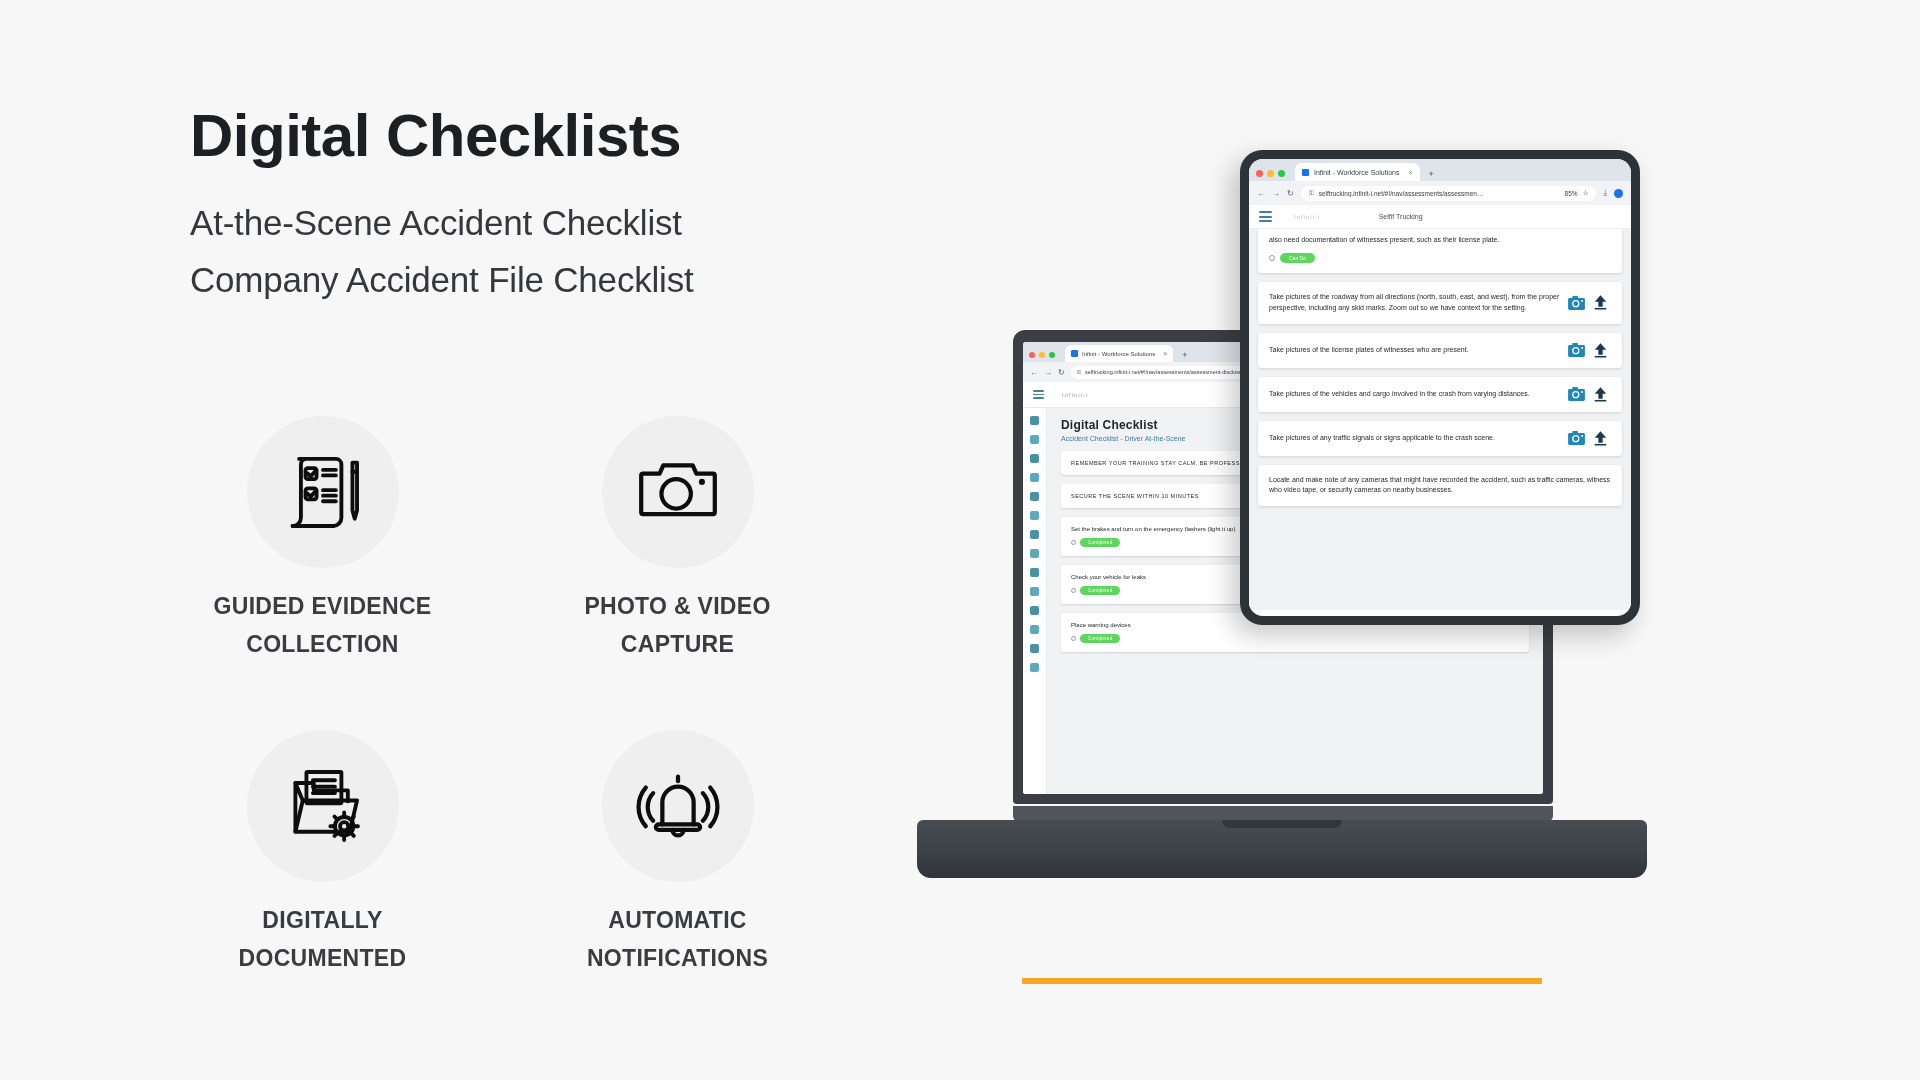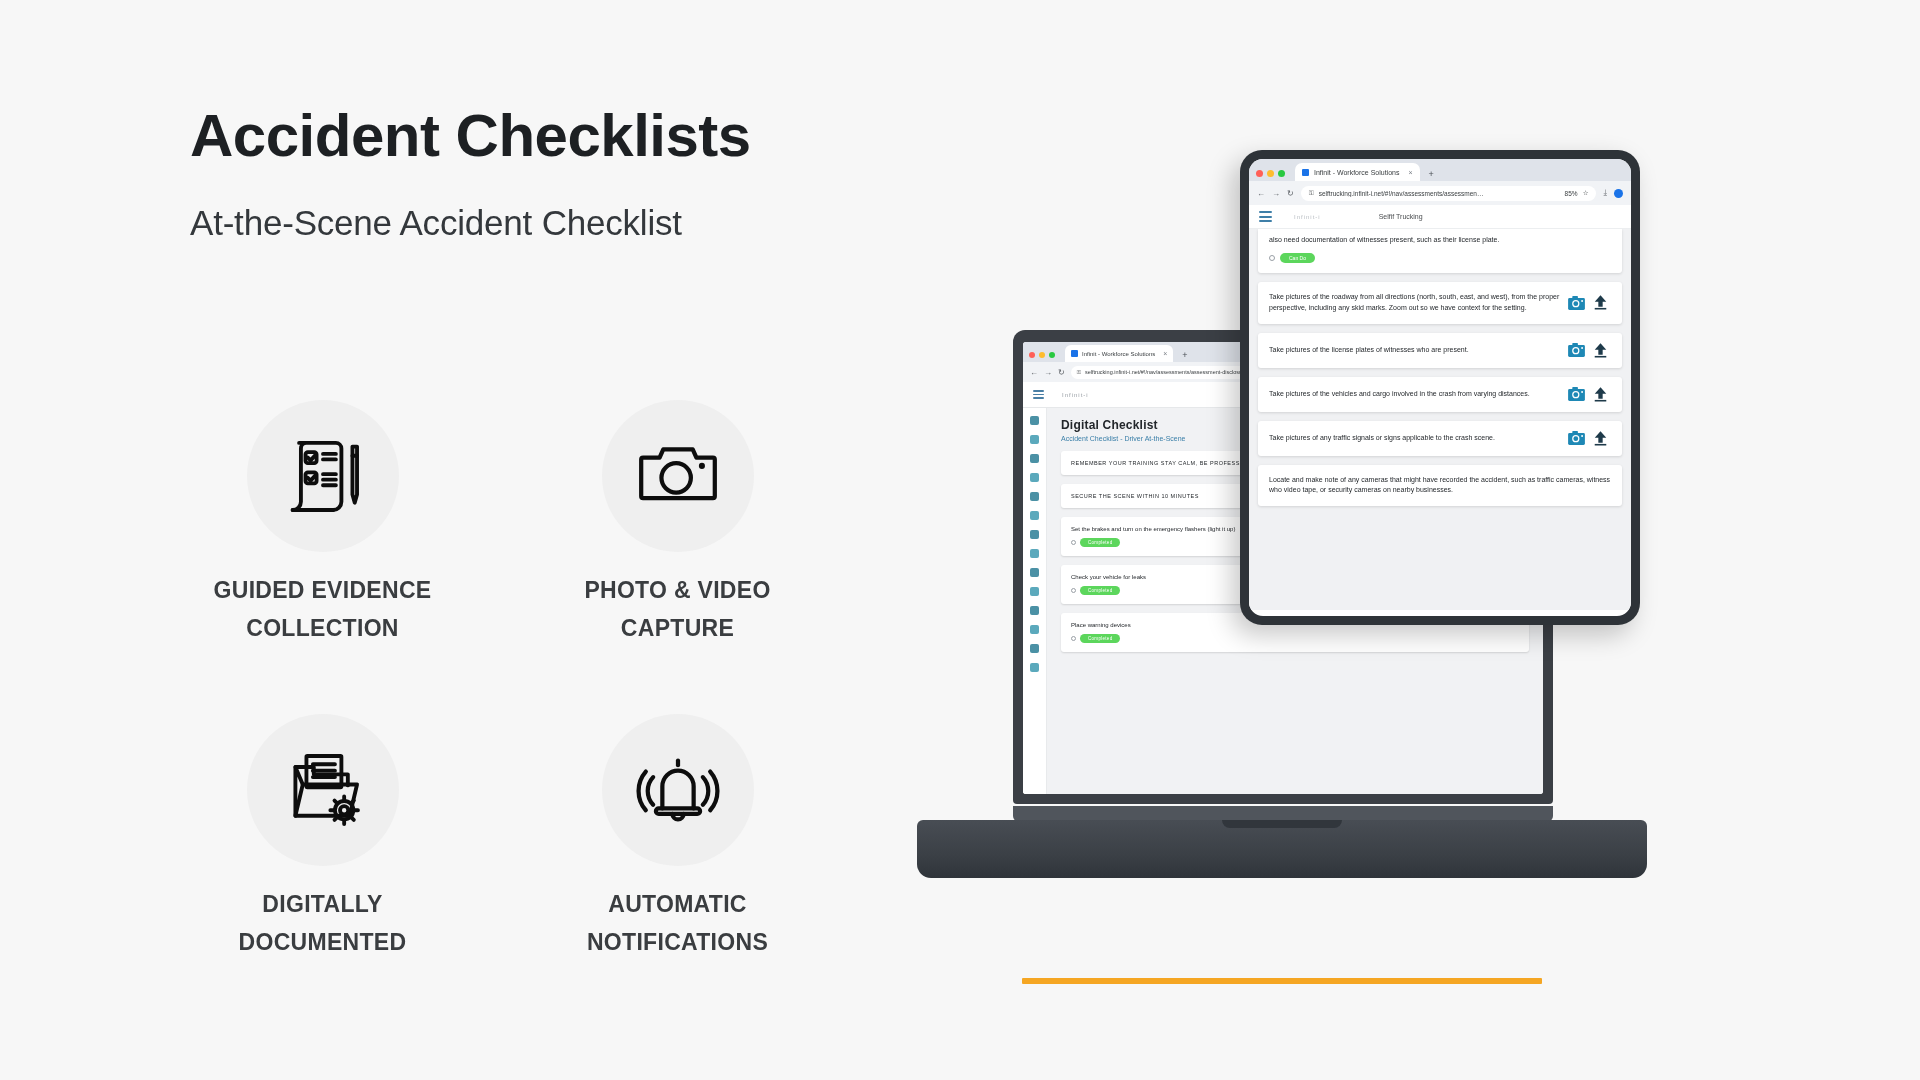--- a/index.html
+++ b/index.html
@@ -18,21 +18,21 @@
     letter-spacing: -0.5px; line-height: 1.05;
   }
   .sub-list { margin-top: 28px; }
   .sub-line {
     font-size: 35px; color: #34383c; font-weight: 400;
     line-height: 1.62; letter-spacing: -0.2px; white-space: nowrap;
   }
 
   
   .features {
-    position: absolute; left: 160px; top: 400px;
+    position: absolute; left: 160px; top: 416px;
     width: 680px;
     display: grid; grid-template-columns: 1fr 1fr;
     row-gap: 66px; column-gap: 30px;
   }
   .feature { display: flex; flex-direction: column; align-items: center; }
   .icon-circle {
     width: 152px; height: 152px; border-radius: 50%;
     background: #efefef;
     display: flex; align-items: center; justify-content: center;
   }
@@ -176,23 +176,24 @@
     position: absolute; left: 1022px; top: 978px; width: 520px; height: 6px;
     background: #f5a623; border-radius: 1px;
   }
 </style>
 </head>
 <body>
 
 <div class="page">
 
   <div class="left-col">
-    <h1 class="headline">Accident Checklists</h1>
+    <h1 class="headline">Digital Checklists</h1>
     <div class="sub-list">
       <div class="sub-line">At-the-Scene Accident Checklist</div>
+      <div class="sub-line">Company Accident File Checklist</div>
     </div>
   </div>
 
   <div class="features">
 
     <div class="feature">
       <div class="icon-circle">
         <svg width="92" height="92" viewBox="0 0 100 100" fill="none" stroke="#0d0d0d" stroke-width="4.2" stroke-linecap="round" stroke-linejoin="round">
           <path d="M24 14 h40 a6 6 0 0 1 6 6 v58 a9 9 0 0 1 -9 9 h-44 a9 9 0 0 0 9 -9 v-58 a6 6 0 0 1 6 -6 z"></path>
           <path d="M17 87 h44"></path>

